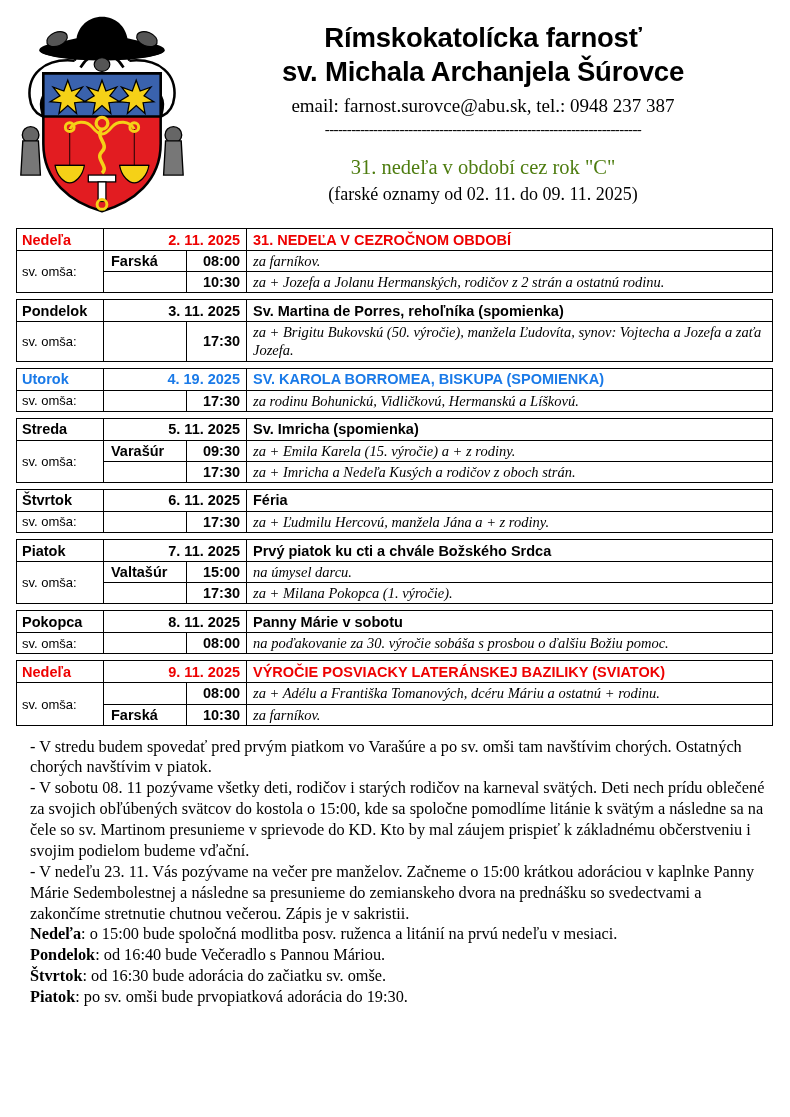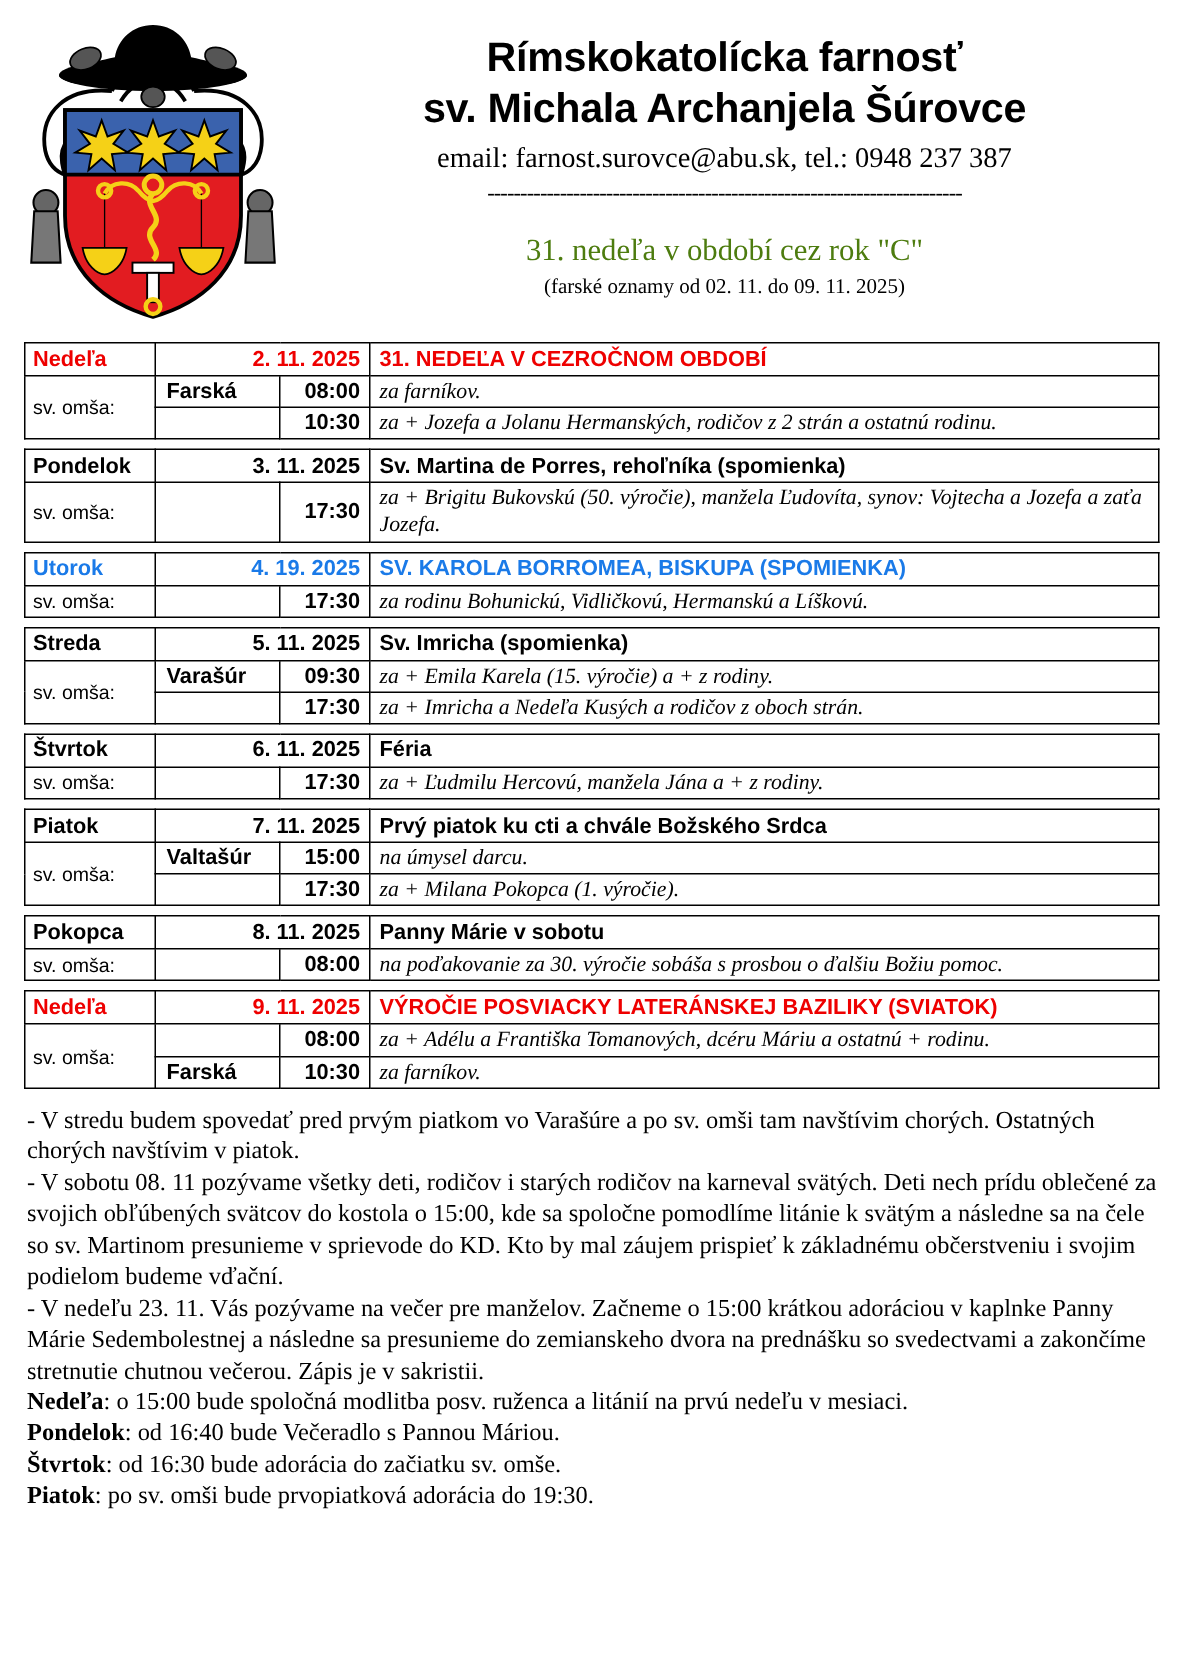--- a/index.html
+++ b/index.html
@@ -62,21 +62,21 @@
   }
   .season-line {
     font-family: "Liberation Serif", serif;
     font-size: 20.5px;
     color: #4d7c0f;
     margin-top: 18px;
     white-space: nowrap;
   }
   .range-line {
     font-family: "Liberation Serif", serif;
-    font-size: 14px;
+    font-size: 18px;
     margin-top: 5px;
     white-space: nowrap;
   }
 
   
   .schedule {
     padding: 0 16px;
   }
   table.day-block {
     width: 756px;
@@ -147,21 +147,21 @@
   .row-red .cell-feast { color: #ee0000; }
   .row-blue .cell-day,
   .row-blue .cell-date,
   .row-blue .cell-feast { color: #1a7ae8; }
 
   .row-h td { height: 22px; }
   .row-m td { height: 21px; }
 
   
   .notes {
-    padding: 5px 18px 0 18px;
+    padding: 5px 18px 0 30px;
     font-family: "Liberation Serif", serif;
     font-size: 16.3px;
     line-height: 1.28;
   }
   .notes p {
     margin: 0 0 0 0;
     text-align: left;
   }
   .devotions-title {
     font-weight: bold;

